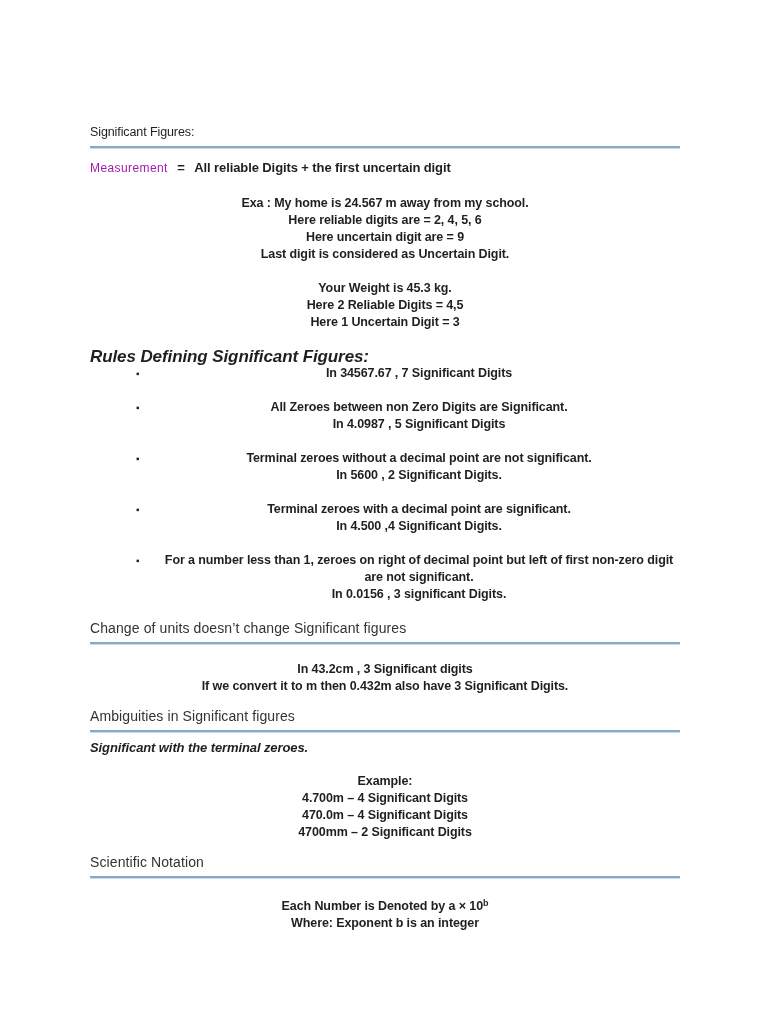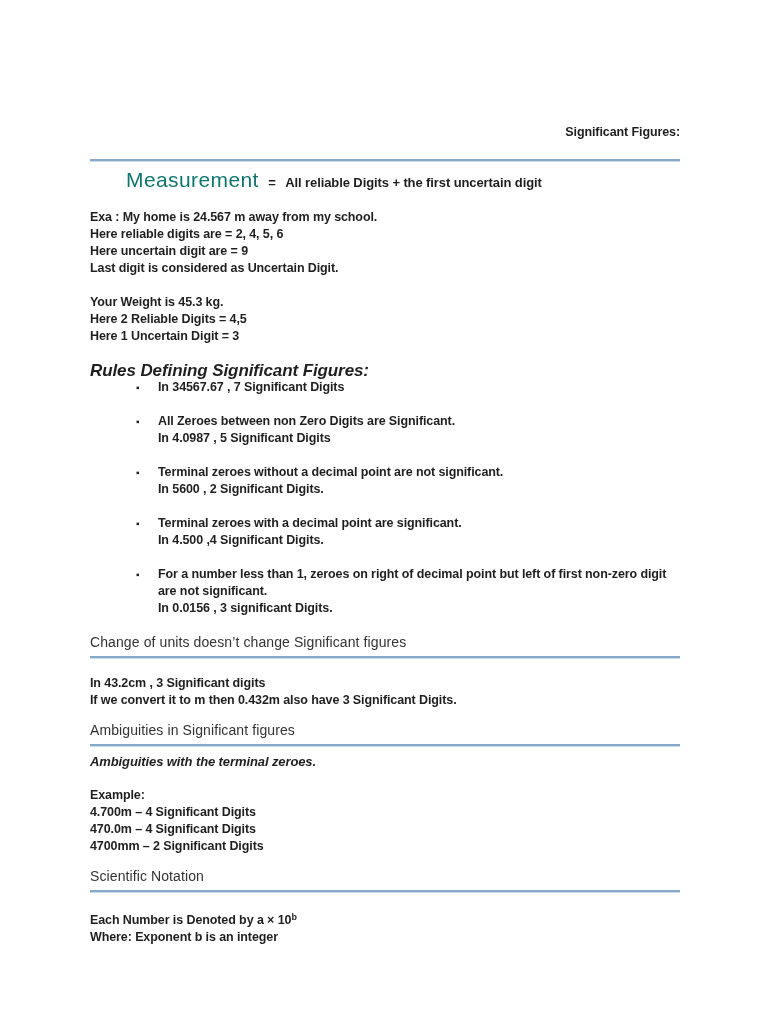--- a/index.html
+++ b/index.html
@@ -14,52 +14,51 @@
     color: #1f1f1f;
     overflow: hidden;
   }
   .h-rule {
     border-bottom: 2px solid #84a9c9;
     box-shadow: 0 1px 0 #c9dae8;
   }
   h1.title {
     font-size: 12.5px;
     line-height: 15px;
-    font-weight: bold;
+    font-weight: normal;
     letter-spacing: -0.1px;
     margin: 0;
-    padding-bottom: 19px;
-    text-align: right;
+    padding-bottom: 6px;
   }
   h2.section {
     font-size: 14px;
     line-height: 17px;
     font-weight: 400;
     color: #333333;
     letter-spacing: 0.1px;
     margin: 13px 0 0 0;
     padding-bottom: 5px;
   }
   .def-line { margin: 9px 0 0 0; line-height: 19px; }
   .term {
-    font-size: 21px;
-    color: #0f766e;
+    font-size: 12px;
+    color: #a21caf;
     font-weight: 400;
     letter-spacing: 0.4px;
-    margin-left: 36px;
   }
   .eq { font-size: 13px; font-weight: bold; padding: 0 5px; }
   .deftext { font-size: 13px; font-weight: bold; letter-spacing: -0.1px; }
   .block { margin-top: 17px; }
   .block.tight { }
   .line, .rule-text, .rule-example {
     font-size: 12.5px;
     line-height: 17px;
     font-weight: bold;
     letter-spacing: -0.1px;
+    text-align: center;
   }
   .rules-heading {
     font-size: 17px;
     line-height: 17px;
     font-weight: bold;
     font-style: italic;
     letter-spacing: -0.1px;
     margin: 17px 0 0 0;
   }
   ul.rules { list-style: none; margin: 0; padding: 0; }
@@ -138,21 +137,21 @@
     </li>
   </ul>
 
   <h2 class="section h-rule">Change of units doesn’t change Significant figures</h2>
   <div class="block tight">
     <div class="line">In 43.2cm  , 3 Significant digits</div>
     <div class="line">If we convert it to m then 0.432m also have 3 Significant Digits.</div>
   </div>
 
   <h2 class="section h-rule">Ambiguities in Significant figures</h2>
-  <p class="sub-italic">Ambiguities with the terminal zeroes.</p>
+  <p class="sub-italic">Significant with the terminal zeroes.</p>
   <div class="block">
     <div class="line">Example:</div>
     <div class="line">4.700m – 4 Significant Digits</div>
     <div class="line">470.0m – 4 Significant Digits</div>
     <div class="line">4700mm – 2 Significant Digits</div>
   </div>
 
   <h2 class="section h-rule">Scientific Notation</h2>
   <div class="block tight">
     <div class="line"><span>Each Number is Denoted by a × 10</span><span class="sup">b</span></div>

